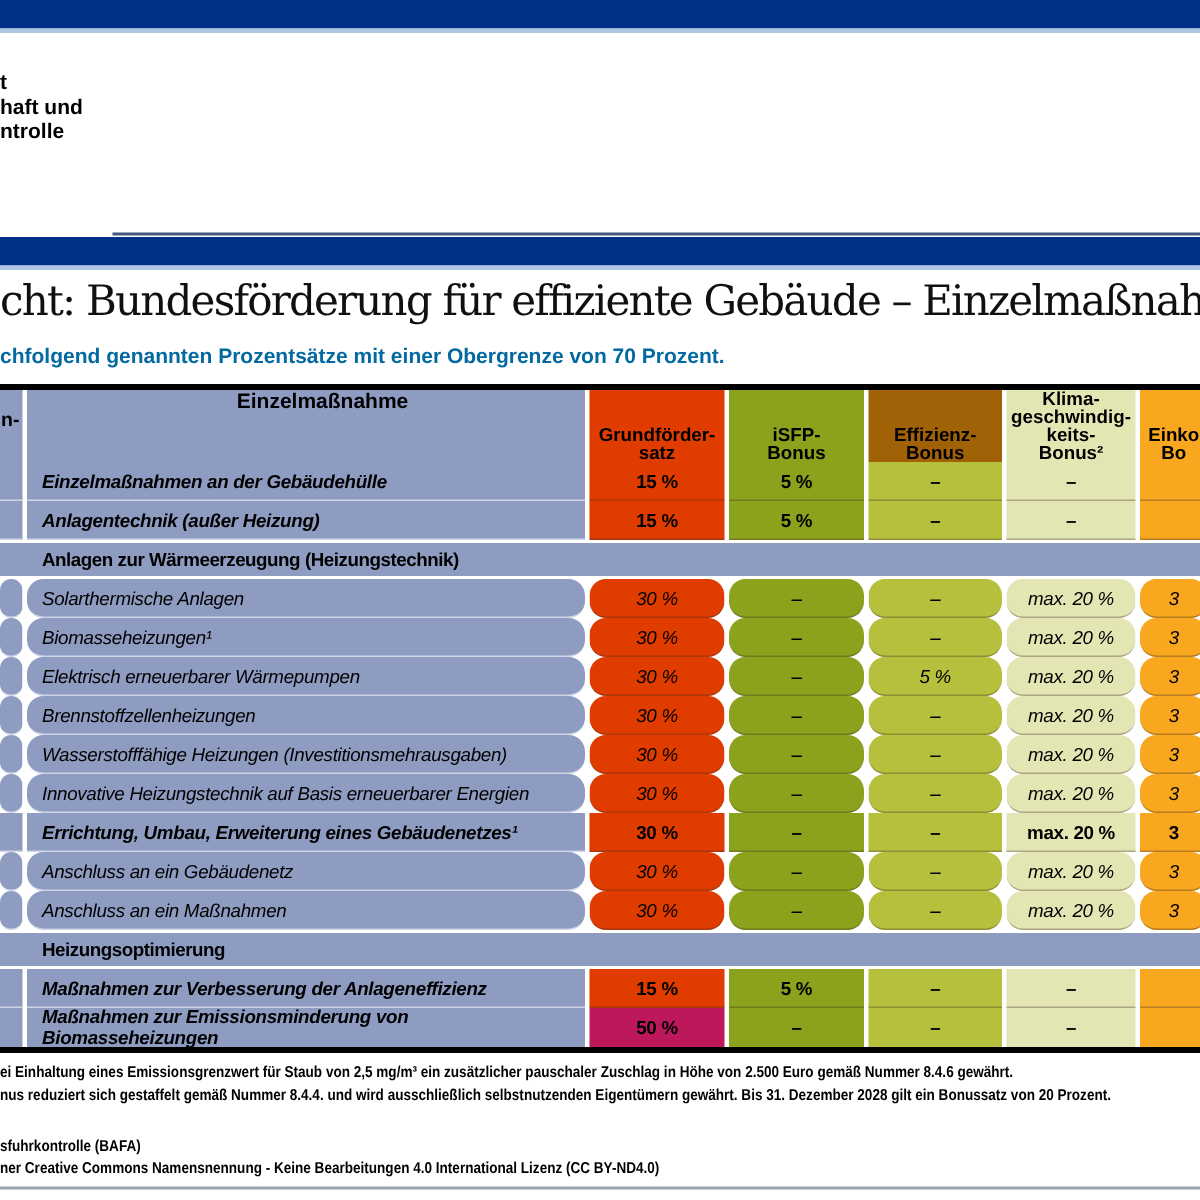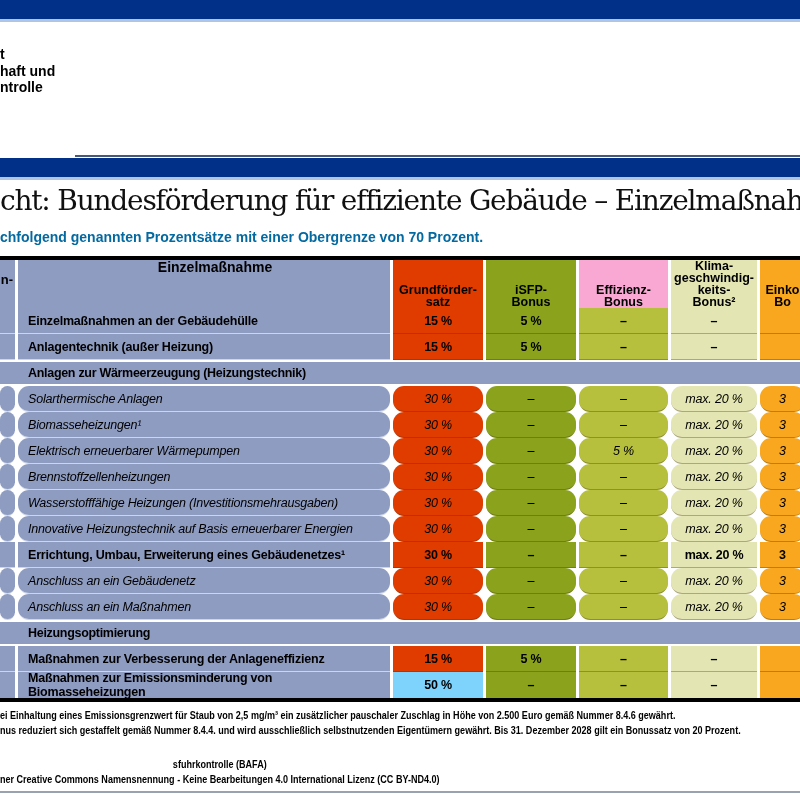--- a/index.html
+++ b/index.html
@@ -22,31 +22,31 @@
   #beg-table{left:0;top:256px;width:805px;border-top:4px solid #000;border-bottom:4px solid #000;background:#fff;}
   .t-row{display:grid;grid-template-columns:15px 372px 90px 90px 89px 86px 45px;column-gap:3px;}
   .t-header{height:48px;}
   .t-data{height:26px;}
   .cell{display:flex;align-items:center;justify-content:center;overflow:hidden;}
   .c-blue{background:#8e9cc1;}
   .hc{font-weight:bold;font-size:12.5px;line-height:12px;text-align:center;flex-direction:column;color:#000;justify-content:flex-end;}
   .c-label-h{justify-content:flex-start;padding-left:22px;font-size:14px;line-height:15px;}
   .corner{justify-content:flex-end;align-items:flex-start;padding:12px 2px 0 0;font-weight:bold;font-size:13px;}
   .t-data .cell{font-size:12.5px;letter-spacing:-0.2px;border-bottom:1px solid rgba(70,50,40,0.35);}
-  .t-data .c-blue{border-bottom:1px solid rgba(240,244,250,0.65);}
+  .t-data .c-blue{border-bottom:1px solid rgba(240,244,250,0.65);font-style:italic;}
   .t-label{justify-content:flex-start;padding-left:10px;letter-spacing:-0.3px;}
   .row-bold .cell{font-weight:bold;}
   .row-italic .cell{font-style:italic;font-weight:normal;border-radius:11px;}
   #beg-table > .t-row:last-child .cell{border-bottom:none;}
   .t-section{height:26px;background:#8e9cc1;border-top:2px solid #fff;border-bottom:2px solid #fff;
              display:flex;align-items:center;padding-left:28px;font-weight:bold;font-size:12.5px;
              letter-spacing:-0.3px;color:#000;}
 
   #footnotes{left:0;top:708px;}
-  #source{left:0;top:757px;text-align:center;}
+  #source{left:0;top:757px;}
   .fn{font-size:10.5px;font-weight:bold;line-height:15px;white-space:nowrap;
       transform:scaleX(0.86);transform-origin:0 50%;color:#000;}
   #bottom-line{left:0;top:791px;width:800px;height:2px;background:#9aa2b0;}
 </style>
 </head>
 <body>
 
 <div id="stage">
   <div id="top-bar" class="abs"></div>
   <div id="top-bar-accent" class="abs"></div>
@@ -69,21 +69,21 @@
         <div class="cell c-blue corner">n-</div>
         <div class="cell c-blue hc c-label-h">Einzelmaßnahme</div>
         <div class="cell hc" style="background: rgb(224, 60, 0);">
           <div class="">Grundförder-</div>
           <div class="">satz</div>
         </div>
         <div class="cell hc" style="background: rgb(138, 162, 28);">
           <div class="">iSFP-</div>
           <div class="">Bonus</div>
         </div>
-        <div class="cell hc" style="background: #f9a8d4;">
+        <div class="cell hc" style="background: #a16207;">
           <div class="">Effizienz-</div>
           <div class="">Bonus</div>
         </div>
         <div class="cell hc" style="background: rgb(227, 230, 179);">
           <div class="">Klima-</div>
           <div class="">geschwindig-</div>
           <div class="">keits-</div>
           <div class="">Bonus²</div>
         </div>
         <div class="cell hc" style="background: rgb(248, 167, 30);">
@@ -197,21 +197,21 @@
         <div class="cell c-blue t-label">Maßnahmen zur Verbesserung der Anlageneffizienz</div>
         <div class="cell" style="background: rgb(224, 60, 0);">15 %</div>
         <div class="cell" style="background: rgb(138, 162, 28);">5 %</div>
         <div class="cell" style="background: rgb(182, 192, 60);">–</div>
         <div class="cell" style="background: rgb(227, 230, 179);">–</div>
         <div class="cell" style="background: rgb(248, 167, 30);"></div>
       </div>
       <div class="t-row t-data row-bold">
         <div class="cell c-blue"></div>
         <div class="cell c-blue t-label">Maßnahmen zur Emissionsminderung von Biomasseheizungen</div>
-        <div class="cell" style="background: #7dd3fc;">50 %</div>
+        <div class="cell" style="background: #be185d;">50 %</div>
         <div class="cell" style="background: rgb(138, 162, 28);">–</div>
         <div class="cell" style="background: rgb(182, 192, 60);">–</div>
         <div class="cell" style="background: rgb(227, 230, 179);">–</div>
         <div class="cell" style="background: rgb(248, 167, 30);"></div>
       </div>
     </div>
 
   <div id="footnotes" class="abs">
     <div class="fn">ei Einhaltung eines Emissionsgrenzwert für Staub von 2,5 mg/m³ ein zusätzlicher pauschaler Zuschlag in Höhe von 2.500 Euro gemäß Nummer 8.4.6 gewährt.</div>
     <div class="fn">nus reduziert sich gestaffelt gemäß Nummer 8.4.4. und wird ausschließlich selbstnutzenden Eigentümern gewährt. Bis 31. Dezember 2028 gilt ein Bonussatz von 20 Prozent.</div>

